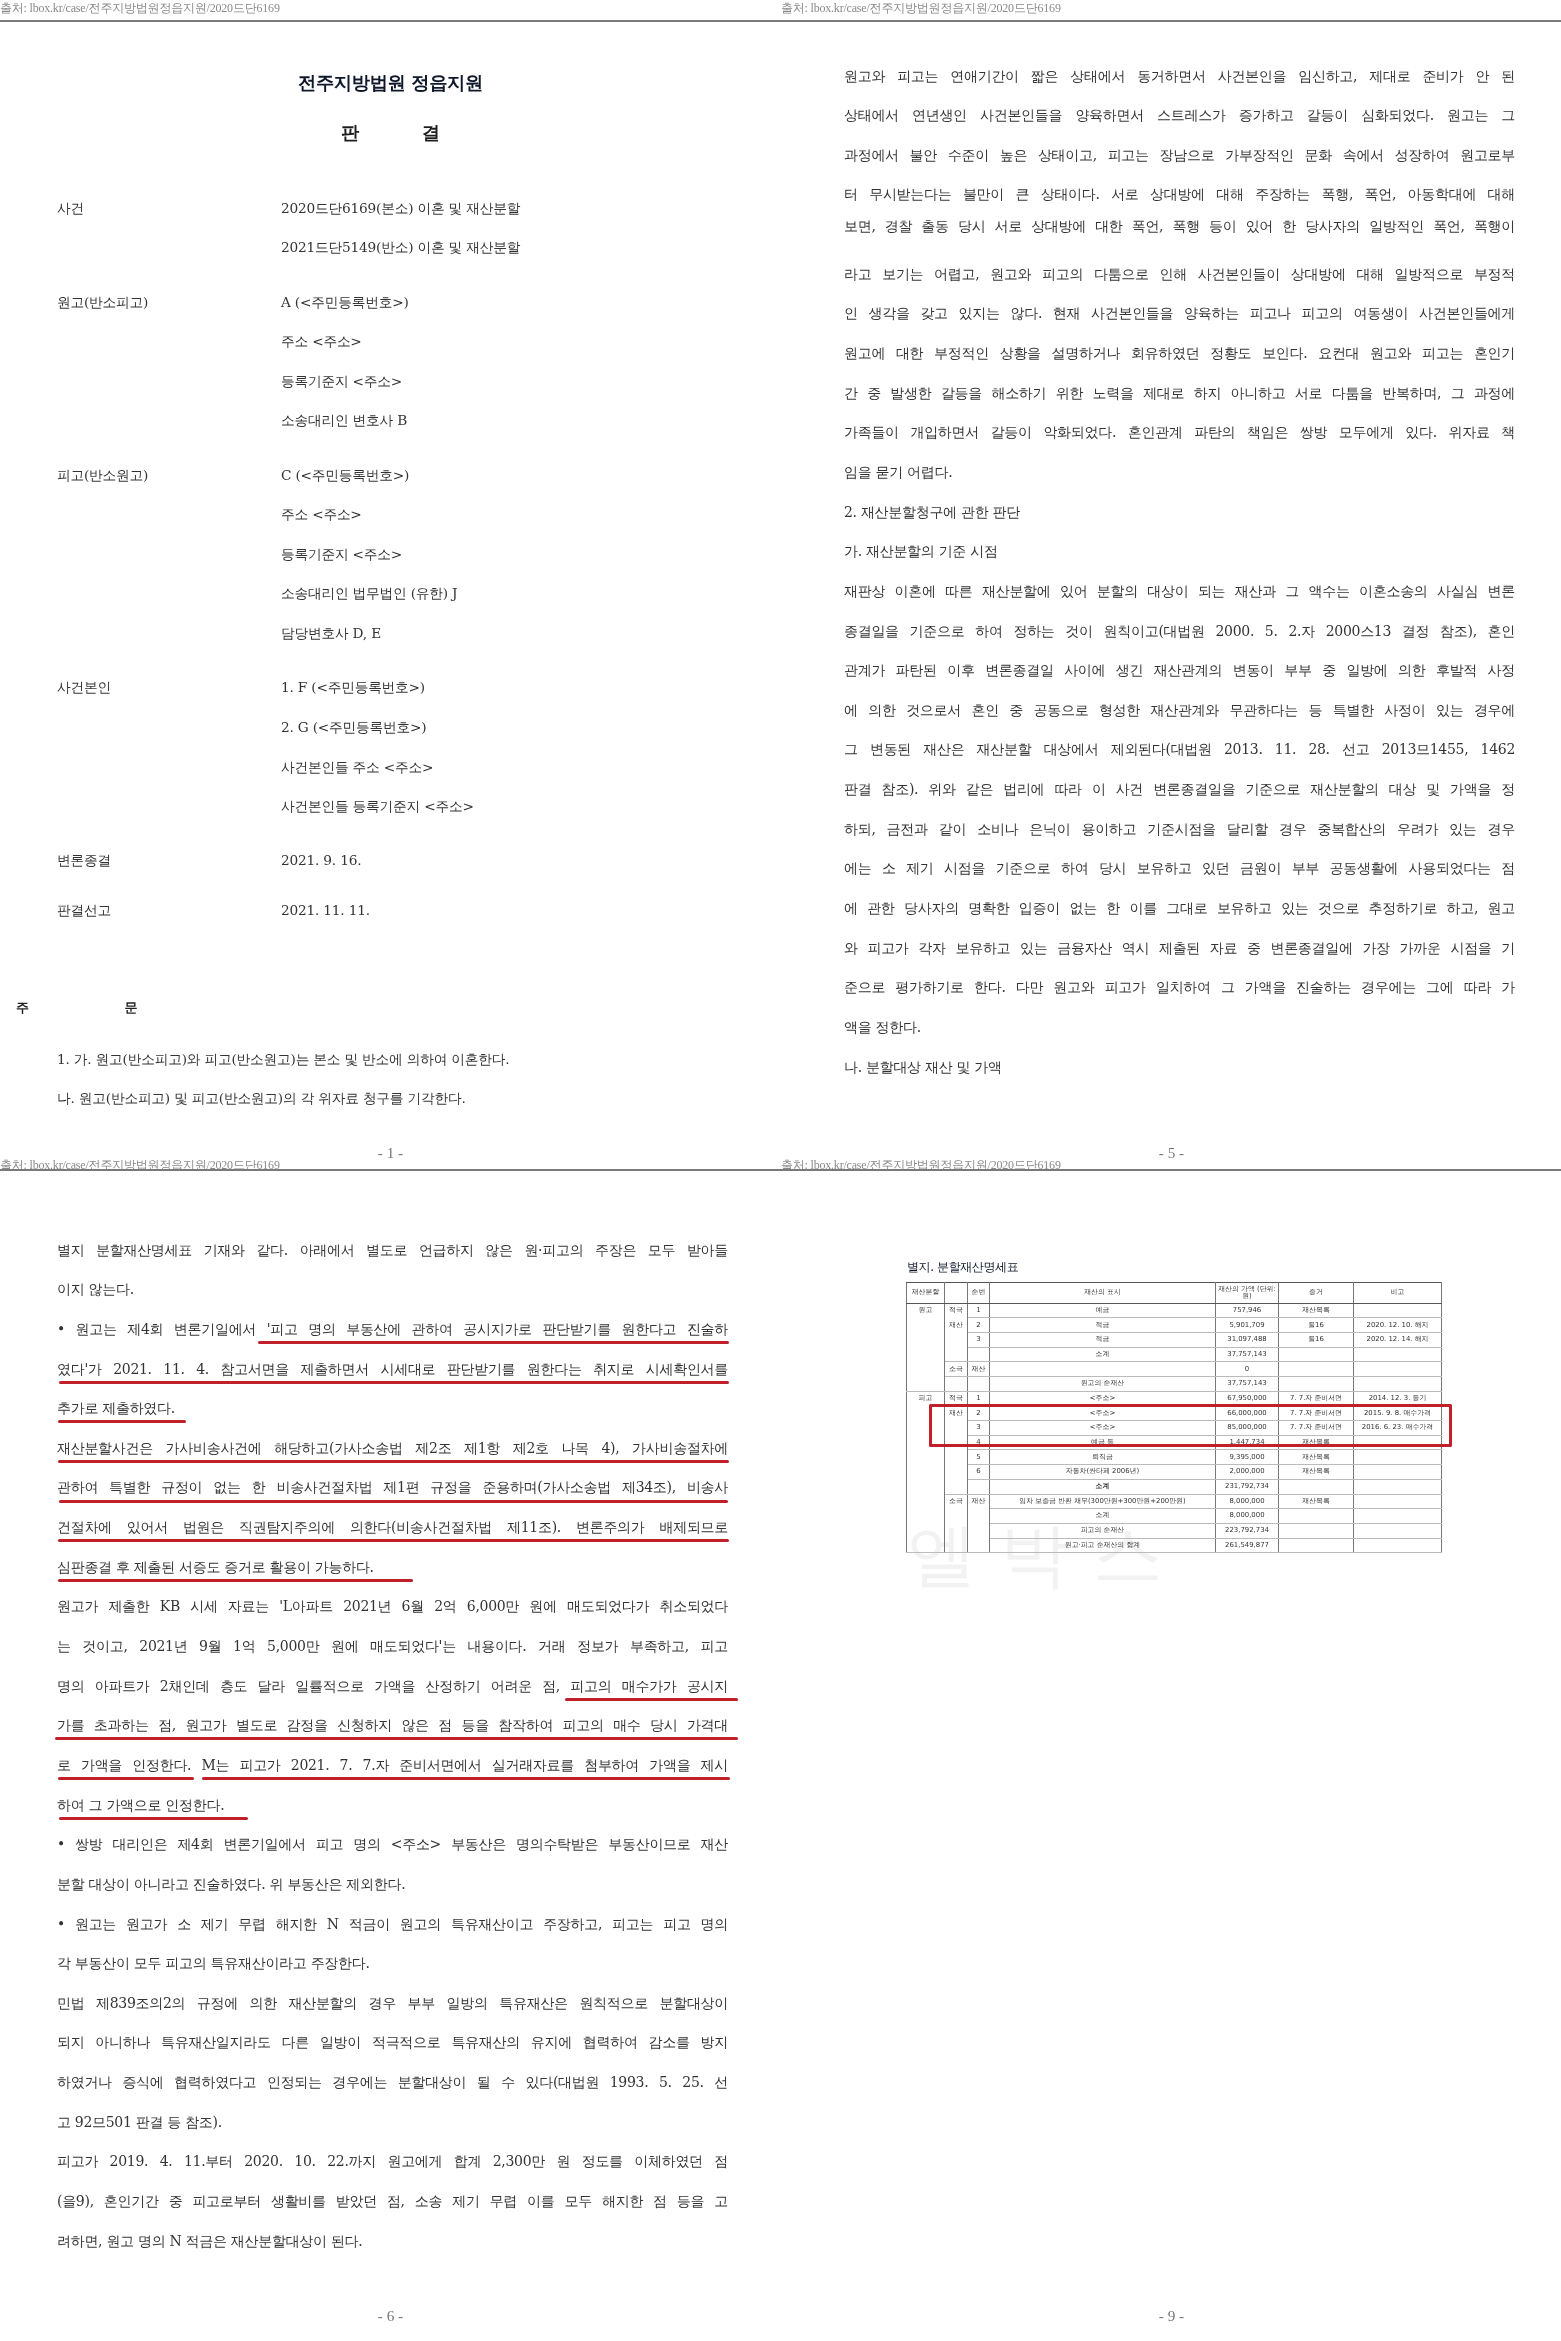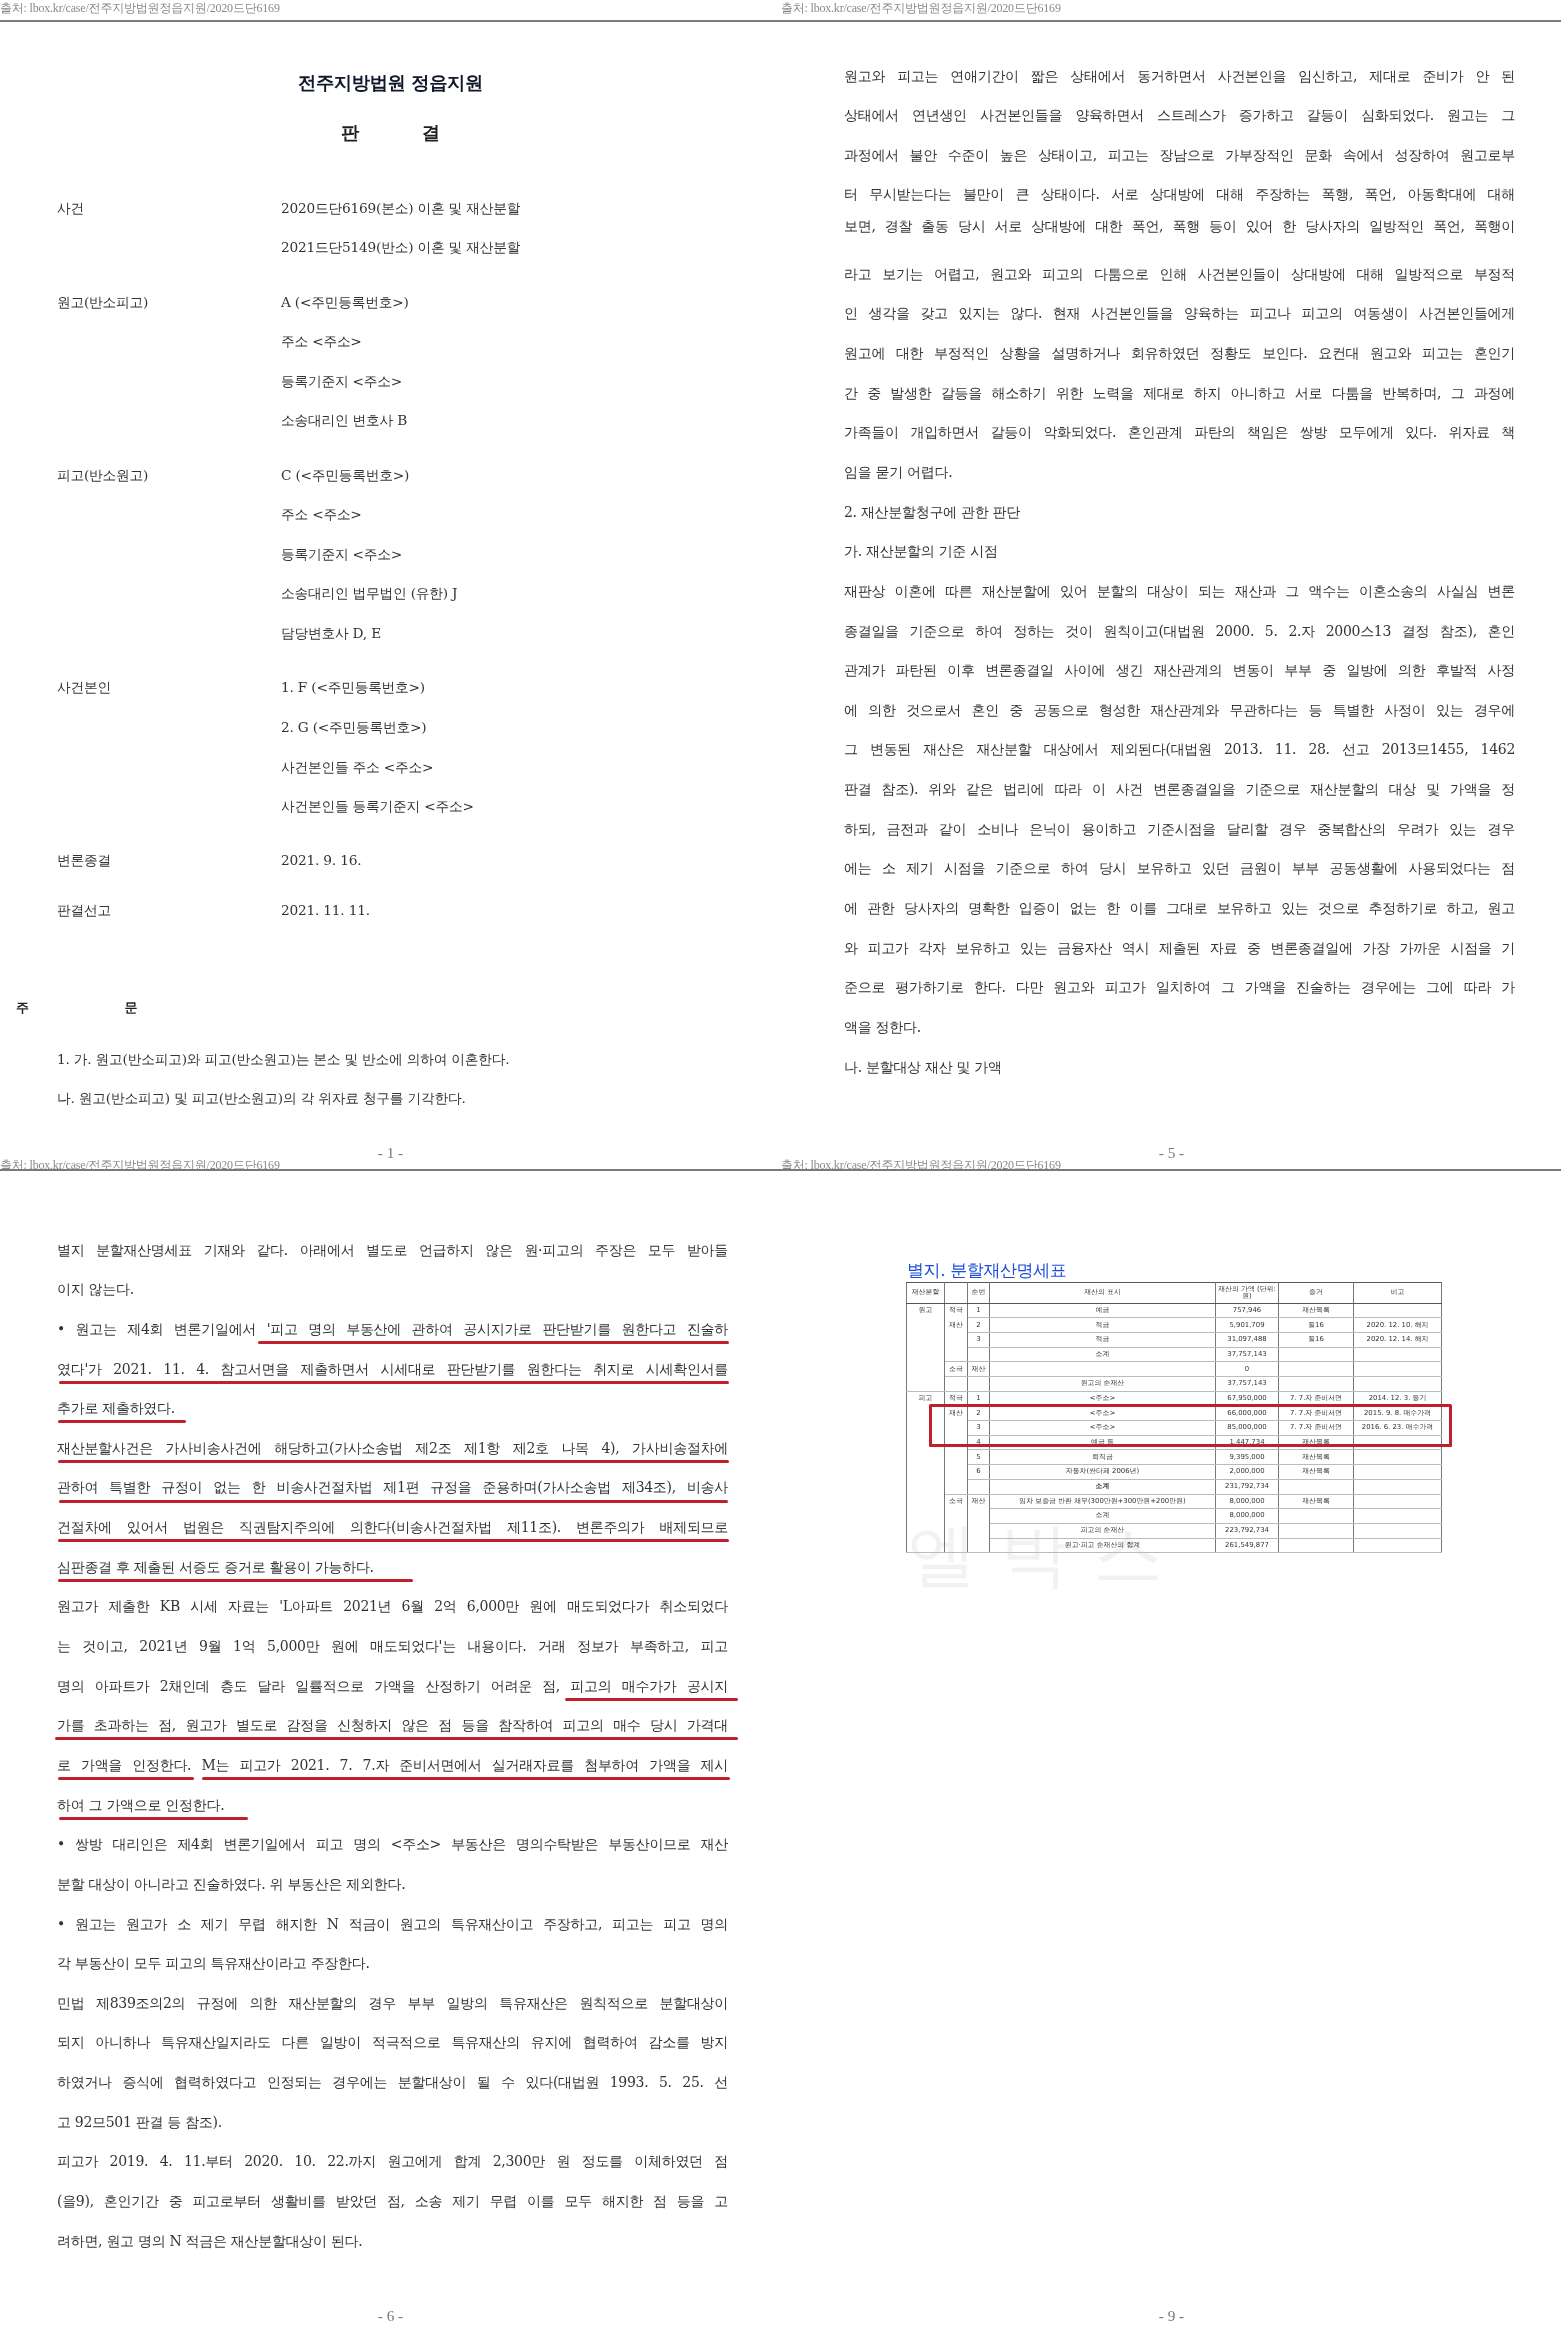--- a/index.html
+++ b/index.html
@@ -31,21 +31,21 @@
 
   
   .bl { position: absolute; font-size: 14px; color: #333; letter-spacing: -0.3px; white-space: nowrap; line-height: 20px; }
   .q-tr .bl { left: 57px; width: 671px; margin-left: 6px; }
   .q-bl .bl { left: 57px; width: 671px; }
   .just { text-align: justify; text-align-last: justify; }
 
   .ul { position: absolute; height: 3px; background: #c0202c; border-radius: 1.5px; }
 
   
-  .annex-title { position: absolute; left: 907px; top: 1259px; font-family: "DejaVu Serif", serif; font-size: 17px; color: #1d4ed8; letter-spacing: -0.4px; }
+  .annex-title { position: absolute; left: 907px; top: 1259px; font-family: "DejaVu Serif", serif; font-size: 12px; color: #0f172a; letter-spacing: -0.4px; }
   table.assets { position: absolute; left: 906px; top: 1282px; width: 535px; border-collapse: collapse; font-family: "DejaVu Sans", sans-serif; font-size: 6.9px; color: #333; table-layout: fixed; }
   table.assets th, table.assets td { border-left: 0.8px solid #777; border-right: 0.8px solid #777; height: 14.7px; text-align: center; padding: 0 1.5px; white-space: nowrap; overflow: hidden; line-height: 1.05; }
   table.assets thead th { border-top: 1.5px solid #555; border-bottom: 1.5px solid #555; height: 20.6px; font-weight: normal; }
   table.assets tbody td { border-bottom: 0.8px solid #bbb; }
   table.assets tbody tr.sep td.r { border-top: 1.5px solid #555; }
   table.assets td.noh { border-bottom: none; }
   table.assets tr.bold td.desc { font-weight: bold; }
   .highlight-box { position: absolute; left: 929px; top: 1404px; width: 523px; height: 43px; border: 3px solid #c0202c; border-radius: 1.5px; }
   .watermark { position: absolute; left: 907px; top: 1509px; width: 267px; font-family: "DejaVu Sans", sans-serif; font-size: 70px; color: rgba(0,0,0,0.05); letter-spacing: 23px; white-space: nowrap; }
   .divider-v { position: absolute; left: 779px; top: 0; width: 1.5px; height: 2342px; background: #f1f1f1; }

